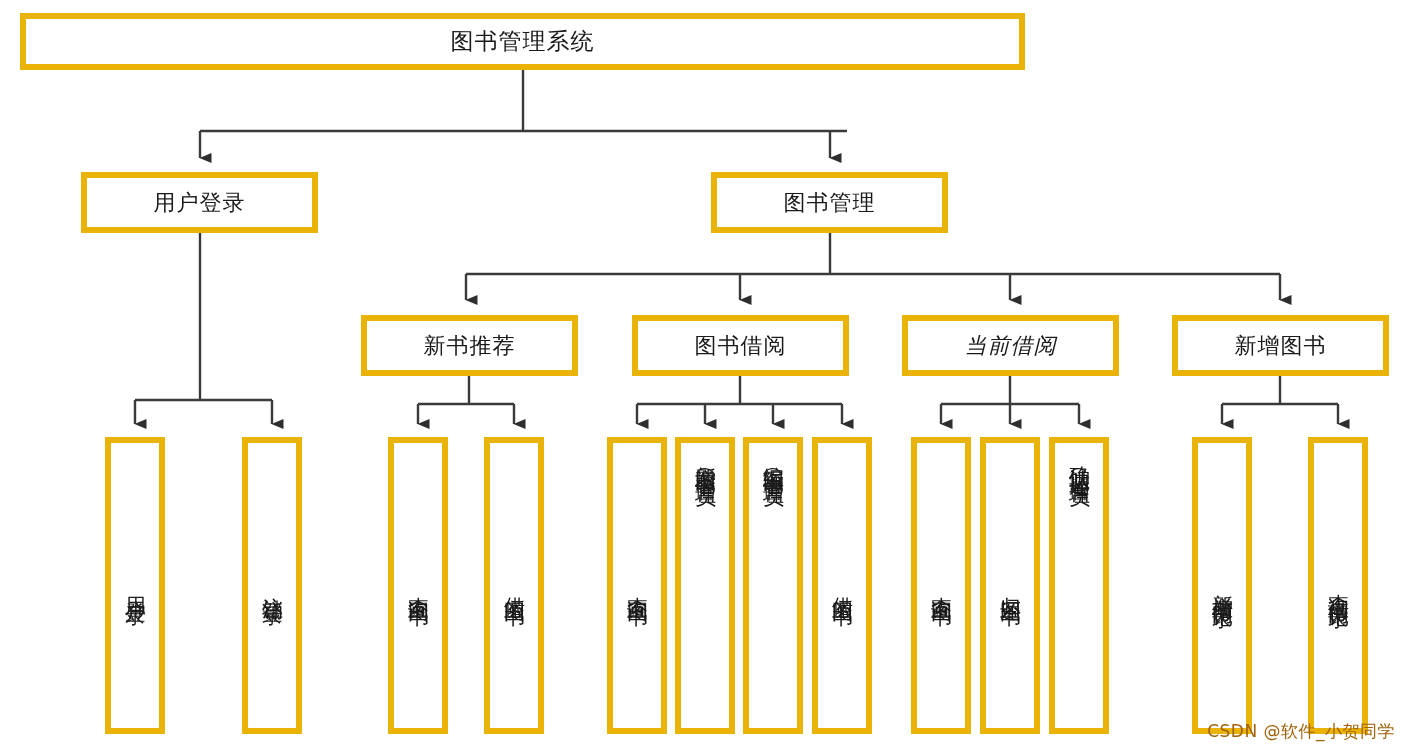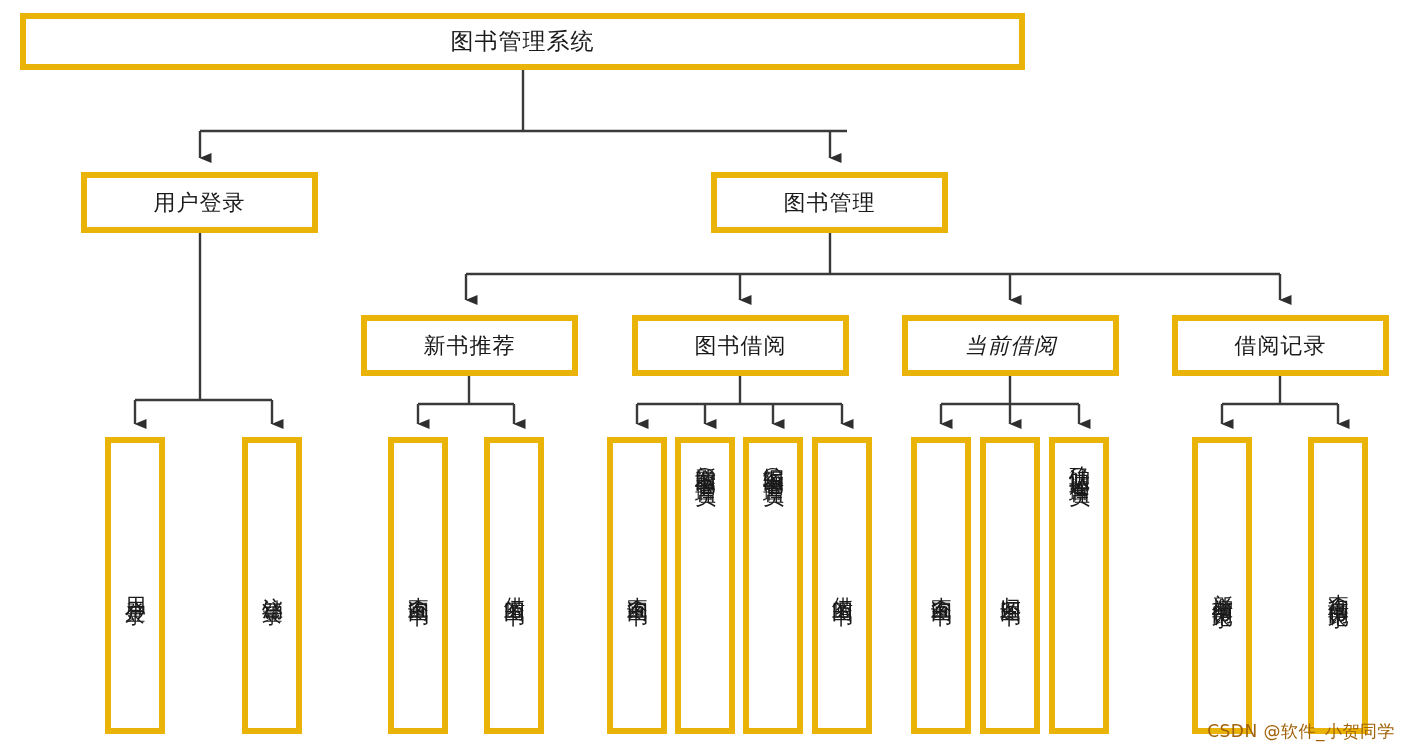--- a/index.html
+++ b/index.html
@@ -145,21 +145,21 @@
   <div class="node horiz" style="left:711px; top:172px; width:237px; height:61px;">
     <span class="label">图书管理</span>
   </div>
   <div class="node horiz" style="left:632px; top:315px; width:217px; height:61px;">
     <span class="label">图书借阅</span>
   </div>
   <div class="node horiz" style="left:902px; top:315px; width:217px; height:61px;font-style:italic;">
     <span class="label">当前借阅</span>
   </div>
   <div class="node horiz" style="left:1172px; top:315px; width:217px; height:61px;">
-    <span class="label">借阅记录</span>
+    <span class="label">新增图书</span>
   </div>
 
   <div class="node leaf tall-pad" style="left:105px; top:437px; width:60px; height:297px;">
     <span class="label">用户登录</span>
   </div>
   <div class="node leaf tall-pad" style="left:242px; top:437px; width:60px; height:297px;">
     <span class="label">注销登录</span>
   </div>
 
   <div class="node leaf tall-pad" style="left:388px; top:437px; width:60px; height:297px;">

